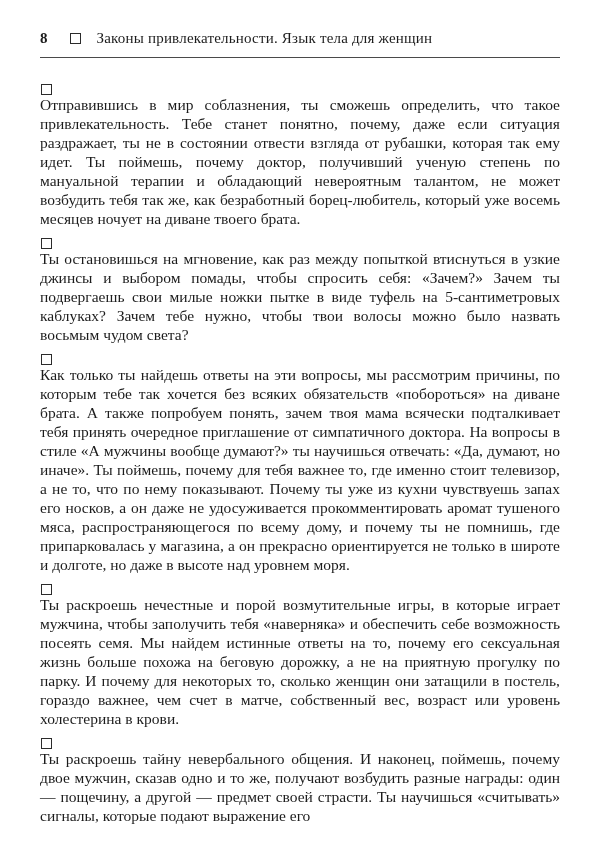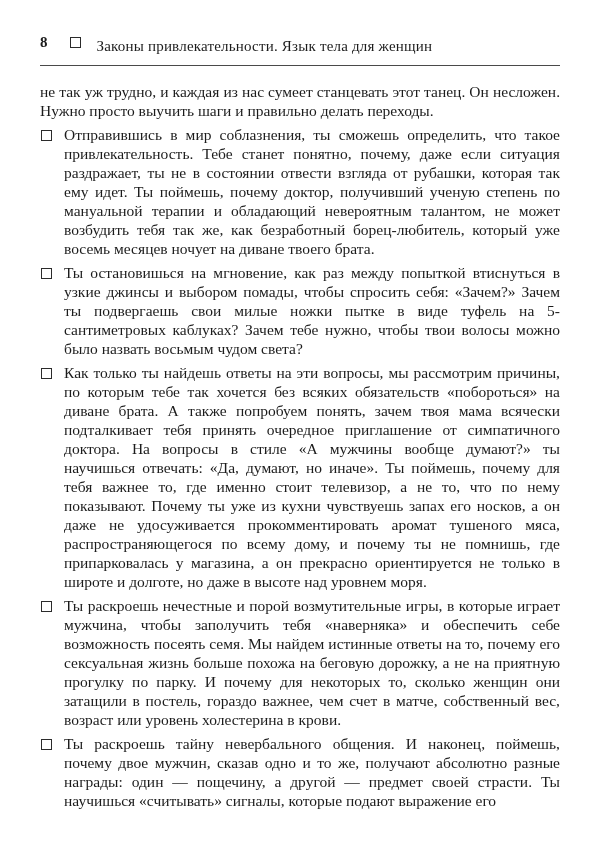--- a/index.html
+++ b/index.html
@@ -33,38 +33,38 @@
     display: inline-block;
     width: 9px;
     height: 9px;
     border: 1.5px solid #2b2b2b;
     margin-right: 16px;
     flex: 0 0 auto;
   }
   .header-title {
     font-weight: normal;
     letter-spacing: 0.2px;
-    margin-top: 8px;
   }
   .page-body {
     padding: 16px 40px 0 40px;
     font-size: 15.5px;
     line-height: 19px;
     text-align: justify;
   }
   .intro {
     margin: 0 0 5px 0;
   }
   .bullet-list {
     margin: 0;
   }
   .list-item {
     display: flex;
     align-items: flex-start;
     margin-top: 5px;
+    flex-direction: column;
   }
   .bullet {
     flex: 0 0 auto;
     display: inline-block;
     width: 9px;
     height: 9px;
     border: 1.5px solid #2b2b2b;
     margin: 5px 12px 0 1px;
   }
   .item-text {
@@ -78,21 +78,20 @@
 <div class="page">
 
   <header class="page-header">
     <span class="page-number">8</span>
     <span class="header-square"></span>
     <span class="header-title">Законы привлекательности. Язык тела для женщин</span>
   </header>
 
   <main class="page-body">
 
-    <p class="intro">не так уж трудно, и каждая из нас сумеет станцевать этот танец. Он несложен. Нужно просто выучить шаги и правильно делать переходы.</p>
 
     <div class="bullet-list">
 
       <div class="list-item">
         <span class="bullet"></span>
         <span class="item-text">Отправившись в мир соблазнения, ты сможешь определить, что такое привлекательность. Тебе станет понятно, почему, даже если ситуация раздражает, ты не в состоянии отвести взгляда от рубашки, которая так ему идет. Ты поймешь, почему доктор, получивший ученую степень по мануальной терапии и обладающий невероятным талантом, не может возбудить тебя так же, как безработный борец-любитель, который уже восемь месяцев ночует на диване твоего брата.</span>
       </div>
 
       <div class="list-item">
         <span class="bullet"></span>
@@ -104,20 +103,20 @@
         <span class="item-text">Как только ты найдешь ответы на эти вопросы, мы рассмотрим причины, по которым тебе так хочется без всяких обязательств «побороться» на диване брата. А также попробуем понять, зачем твоя мама всячески подталкивает тебя принять очередное приглашение от симпатичного доктора. На вопросы в стиле «А мужчины вообще думают?» ты научишься отвечать: «Да, думают, но иначе». Ты поймешь, почему для тебя важнее то, где именно стоит телевизор, а не то, что по нему показывают. Почему ты уже из кухни чувствуешь запах его носков, а он даже не удосуживается прокомментировать аромат тушеного мяса, распространяющегося по всему дому, и почему ты не помнишь, где припарковалась у магазина, а он прекрасно ориентируется не только в широте и долготе, но даже в высоте над уровнем моря.</span>
       </div>
 
       <div class="list-item">
         <span class="bullet"></span>
         <span class="item-text">Ты раскроешь нечестные и порой возмутительные игры, в которые играет мужчина, чтобы заполучить тебя «наверняка» и обеспечить себе возможность посеять семя. Мы найдем истинные ответы на то, почему его сексуальная жизнь больше похожа на беговую дорожку, а не на приятную прогулку по парку. И почему для некоторых то, сколько женщин они затащили в постель, гораздо важнее, чем счет в матче, собственный вес, возраст или уровень холестерина в крови.</span>
       </div>
 
       <div class="list-item">
         <span class="bullet"></span>
-        <span class="item-text">Ты раскроешь тайну невербального общения. И наконец, поймешь, почему двое мужчин, сказав одно и то же, получают абсолютно разные награды: один — пощечину, а другой — предмет своей страсти. Ты научишься «считывать» сигналы, которые подают выражение его</span>
+        <span class="item-text">Ты раскроешь тайну невербального общения. И наконец, поймешь, почему двое мужчин, сказав одно и то же, получают возбудить разные награды: один — пощечину, а другой — предмет своей страсти. Ты научишься «считывать» сигналы, которые подают выражение его</span>
       </div>
 
     </div>
 
   </main>
 
 </div>
 
 </body></html>

